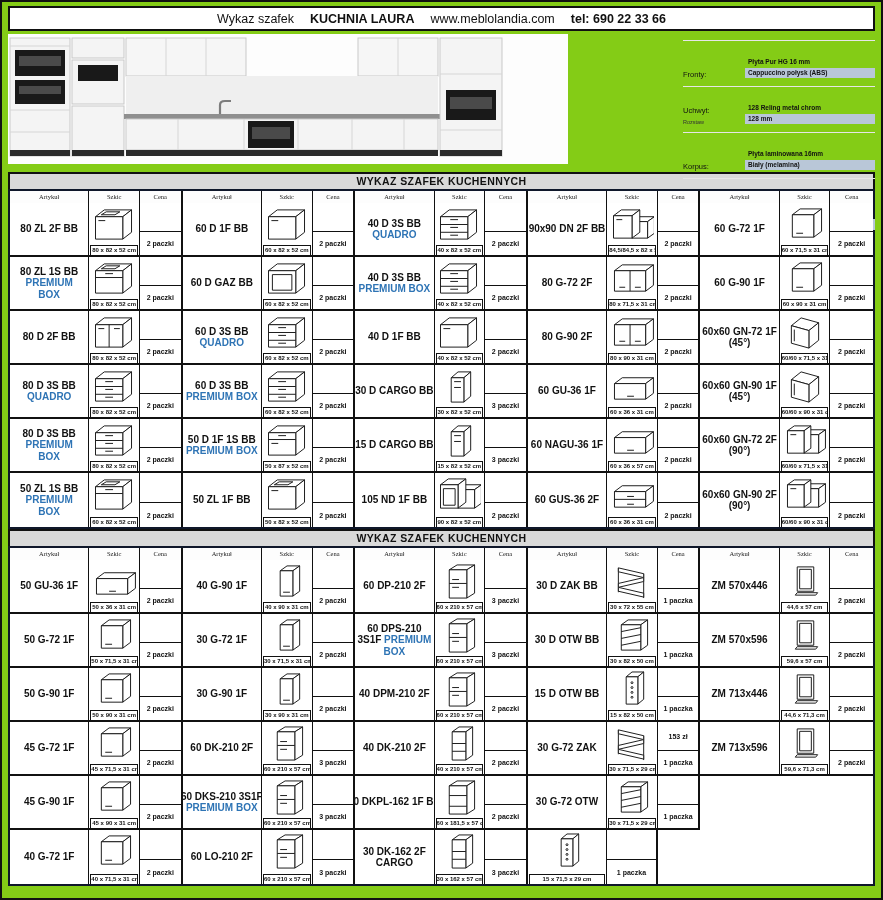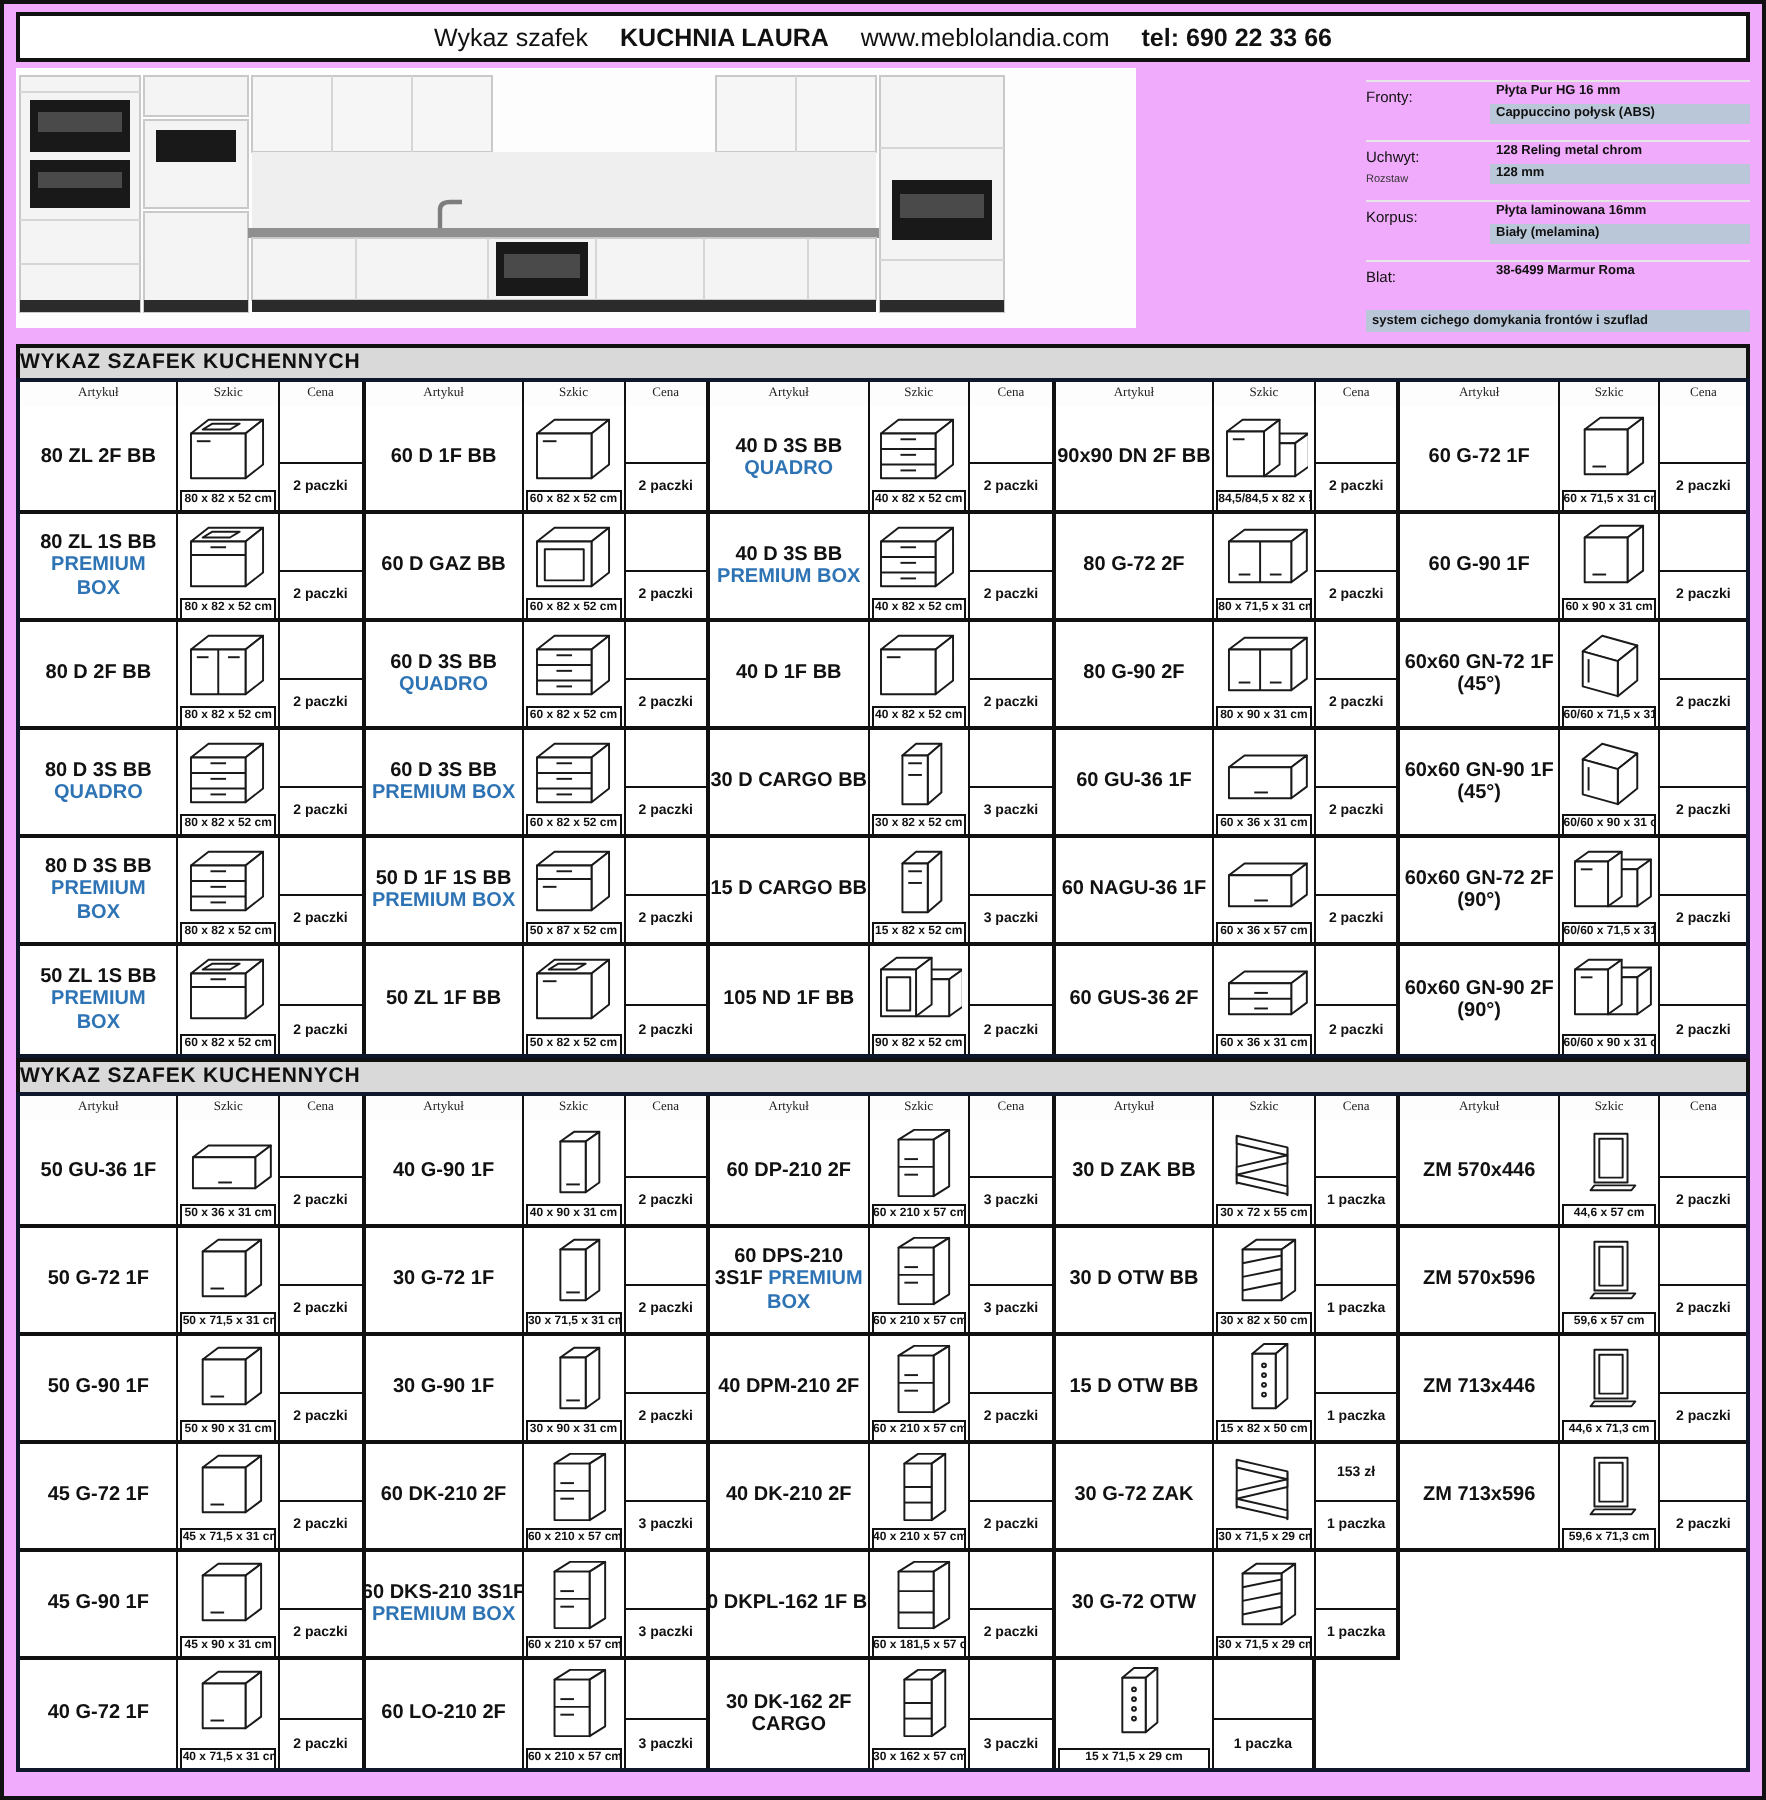--- a/index.html
+++ b/index.html
@@ -1,34 +1,34 @@
 <!DOCTYPE html>
 <html style="--accent: #2E74B5; --band: #D9D9D9; --hl: #B9C7D8;"><head>
 <meta charset="utf-8">
 <style>
   html,body{margin:0;padding:0;background:#9a9a9a;}
-  .page{position:relative;width:883px;height:900px;box-sizing:border-box;background:#f0abfc;
+  .page{position:relative;width:883px;height:900px;box-sizing:border-box;background:#84cc16;
         border:2px solid #111;padding:4px 6px;font-family:"Liberation Sans",sans-serif;color:#111;overflow:hidden;}
   
   .hdr{border:2px solid #111;height:21px;display:flex;align-items:center;justify-content:center;
        gap:16px;font-size:12.5px;margin-bottom:3px;background:#fff;}
   .hdr .b{font-weight:bold;}
   
   .top{display:flex;height:136px;margin-bottom:2px;}
   .preview{flex:1;}
   .specs{width:192px;padding-top:6px;box-sizing:border-box;}
-  .srow{display:flex;margin-bottom:7px;border-top:1px solid #e6e6e6;padding-top:0;}
+  .srow{display:flex;margin-bottom:7px;border-top:1px solid #e6e6e6;padding-top:16px;align-items:flex-end;}
   .slab{width:62px;font-size:7.5px;padding-top:3px;}
   .ssub{font-size:5.5px;color:#333;margin-top:4px;}
   .svals{flex:1;}
   .sv{height:10px;line-height:10px;font-weight:bold;font-size:6.5px;padding-left:3px;margin-bottom:1px;}
   .hl{background:var(--hl);}
   .sfoot{margin-top:12px;font-weight:bold;font-size:6.5px;padding:2px 3px;}
   
-  .tbl .band{border:2px solid #111;border-bottom:none;background:var(--band);
+  .tbl .band{border:2px solid #111;border-bottom:none;background:var(--band);text-align:center;
              font-weight:bold;font-size:10.5px;height:15px;line-height:15px;letter-spacing:.4px;}
   .grid{display:grid;grid-template-columns:repeat(5,80fr 51fr 43fr);border:2px solid #0f172a;background:#fff;}
   .ch{border-right:1px solid #111;border-bottom:1.5px solid #111;font-family:"Liberation Serif",serif;
       font-size:6.5px;text-align:center;height:12px;line-height:12px;background:#fdfdfd;color:#222;}
   .cell{height:54px;border-right:1px solid #111;border-bottom:2px solid #111;position:relative;
         overflow:hidden;background:#fff;box-sizing:border-box;}
   .gend{border-right:2px solid #111;}
   .lastc{border-right:none;}
   .lastrow{border-bottom:none;}
   .empty{border:none;}

